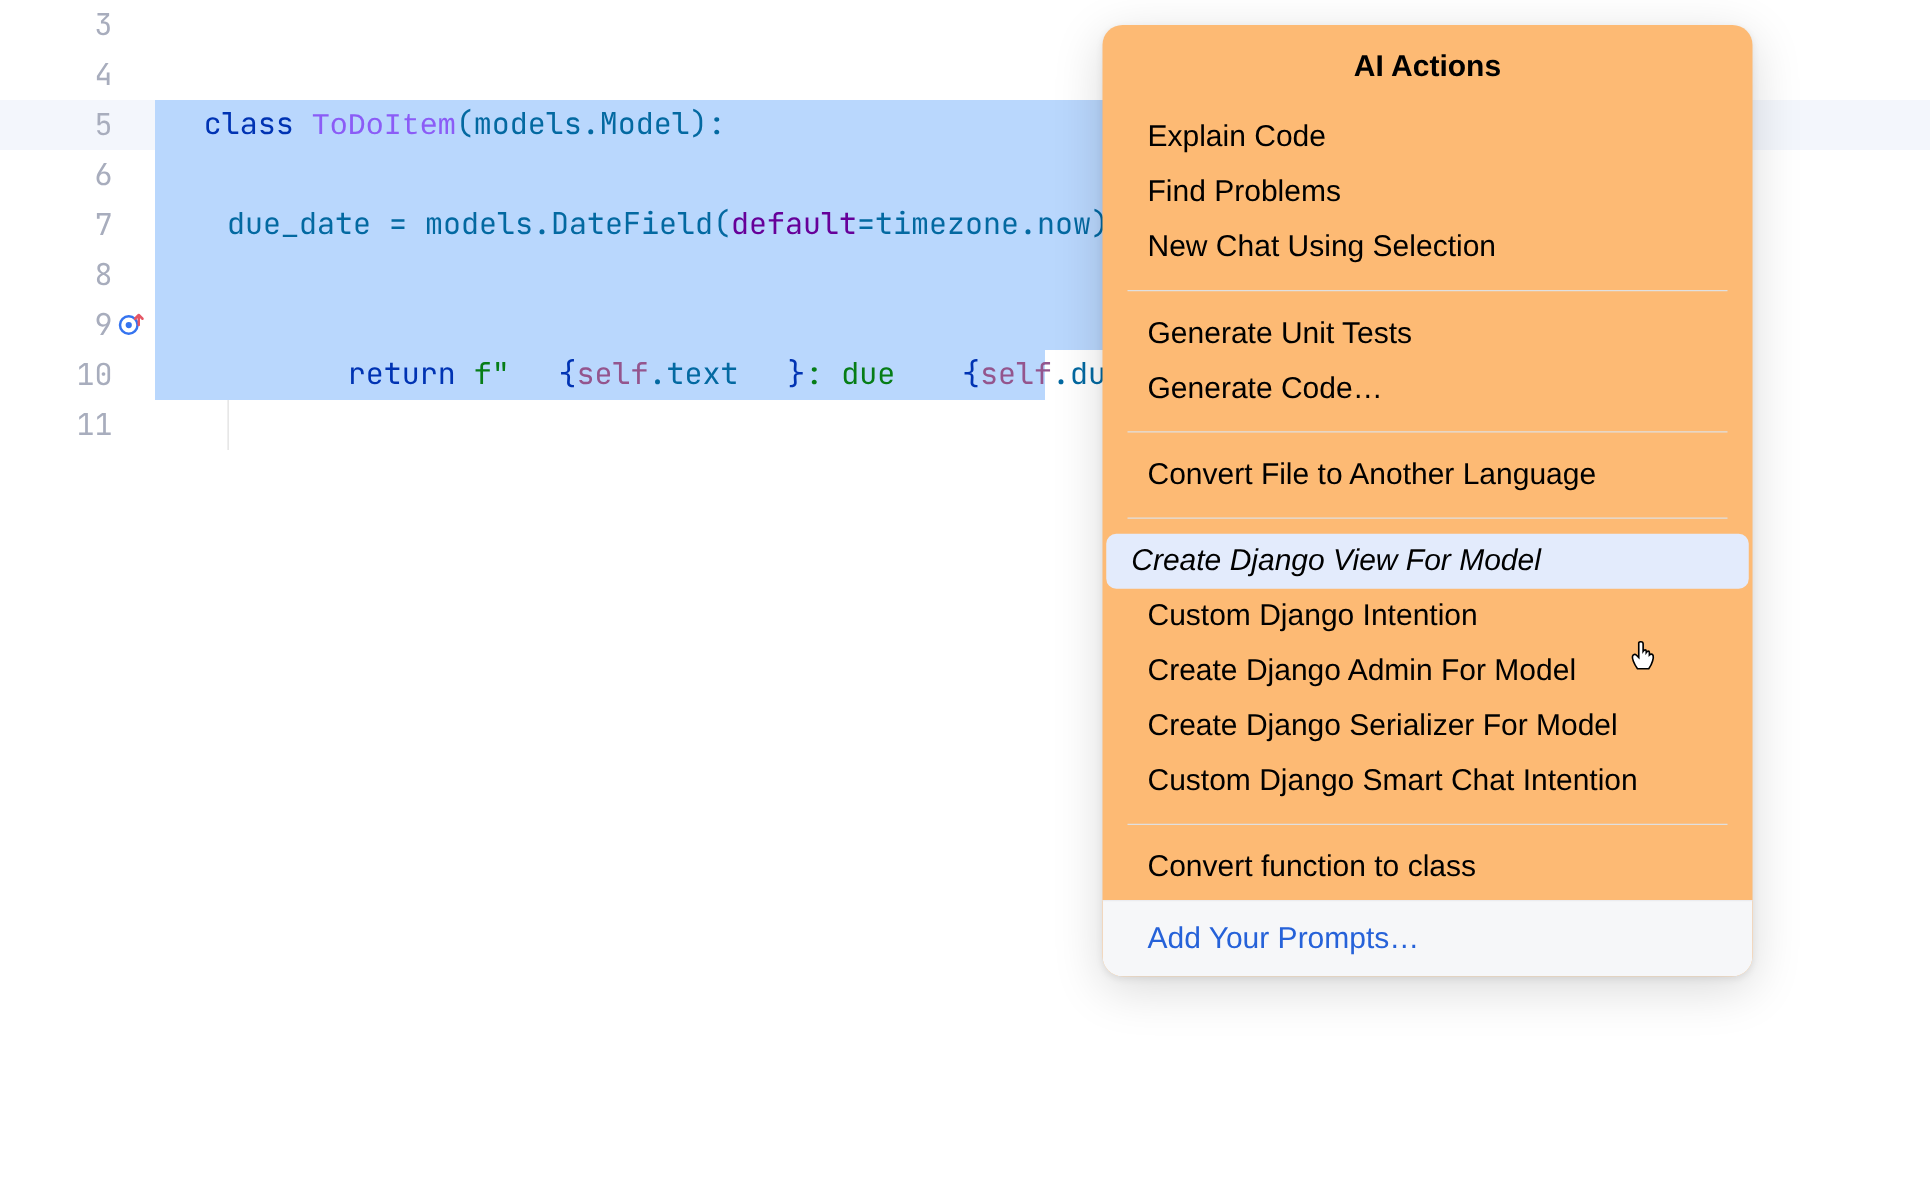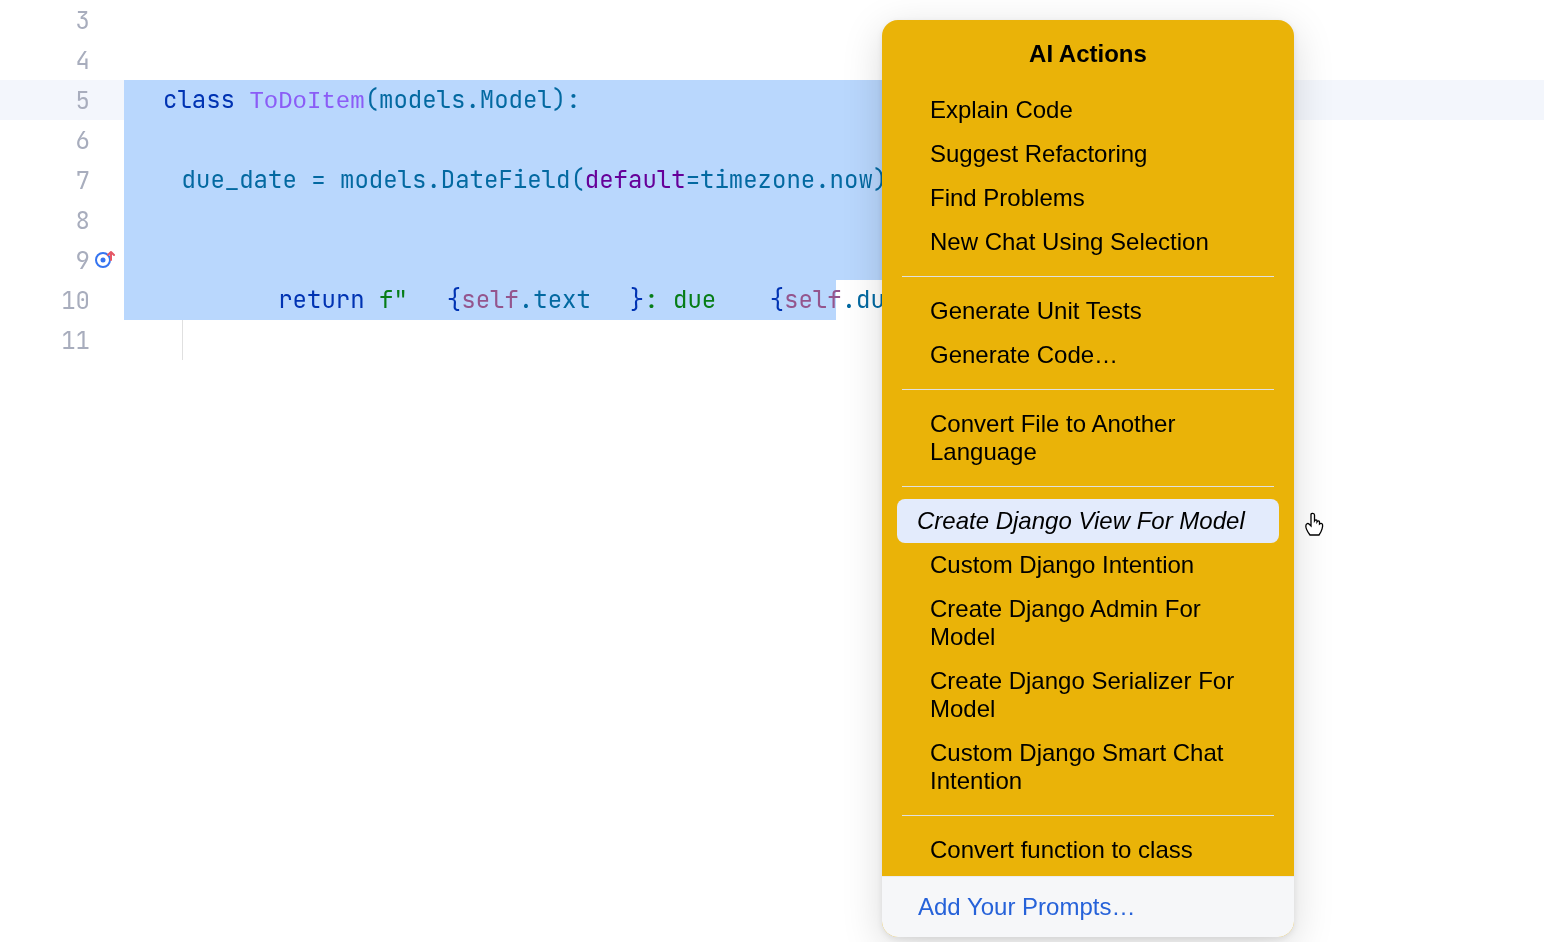--- a/index.html
+++ b/index.html
@@ -84,36 +84,36 @@
     .num { color: #1750eb; }
     .str { color: #067d17; }
     .self-ref { color: #94558d; }
     .magic { color: #b200b2; }
     .default-txt { color: #0369a1; }
 
     .popup {
       position: absolute;
       top: 20px;
       left: 882px;
-      width: 412px;
-      background: #eab308;
+      width: 520px;
+      background: #fdba74;
       border-radius: 16px;
       box-shadow: 0 10px 40px rgba(0, 0, 0, 0.15), 0 2px 6px rgba(0,0,0,0.08);
       overflow: hidden;
       z-index: 100;
     }
     .popup-title {
       font-size: 24px;
       font-weight: 700;
       text-align: center;
       padding: 20px 0 16px;
       color: #000000;
     }
     .popup-section {
-      padding: 4px 12px;
+      padding: 4px 0;
     }
     .popup-item {
       font-size: 24px;
       color: #000000;
       padding: 8px 36px;
       cursor: pointer;
       line-height: 28px;
     }
     .popup-item.highlighted {
       background: #e3ebfc;
@@ -200,21 +200,20 @@
       <div class="code-line" style="position: relative;"><div class="selection-bg" style="left: 4px; top: 0px; width: 712px;"></div><span class="code-content"><span class="default-txt">        </span><span class="kw">return </span><span class="str">f"</span><span class="kw">{</span><span class="self-ref">self</span><span class="default-txt">.text</span><span class="kw">}</span><span class="str">: due </span><span class="kw">{</span><span class="self-ref">self</span><span class="default-txt">.due_date</span><span class="kw">}</span><span class="str">"</span></span></div>
       <div class="code-line" style="position: relative;"><span class="code-content"></span></div>
     </div>
 </div>
 
 <div class="popup" id="popup">
   <div class="popup-title">AI Actions</div>
   <div id="popup-body">
       <div class="popup-section">
         <div class="popup-item">Explain Code</div>
-        <div class="popup-item">Suggest Refactoring</div>
         <div class="popup-item">Find Problems</div>
         <div class="popup-item">New Chat Using Selection</div>
       </div>
       <div class="popup-divider"></div>
       <div class="popup-section">
         <div class="popup-item">Generate Unit Tests</div>
         <div class="popup-item">Generate Code…</div>
       </div>
       <div class="popup-divider"></div>
       <div class="popup-section">

